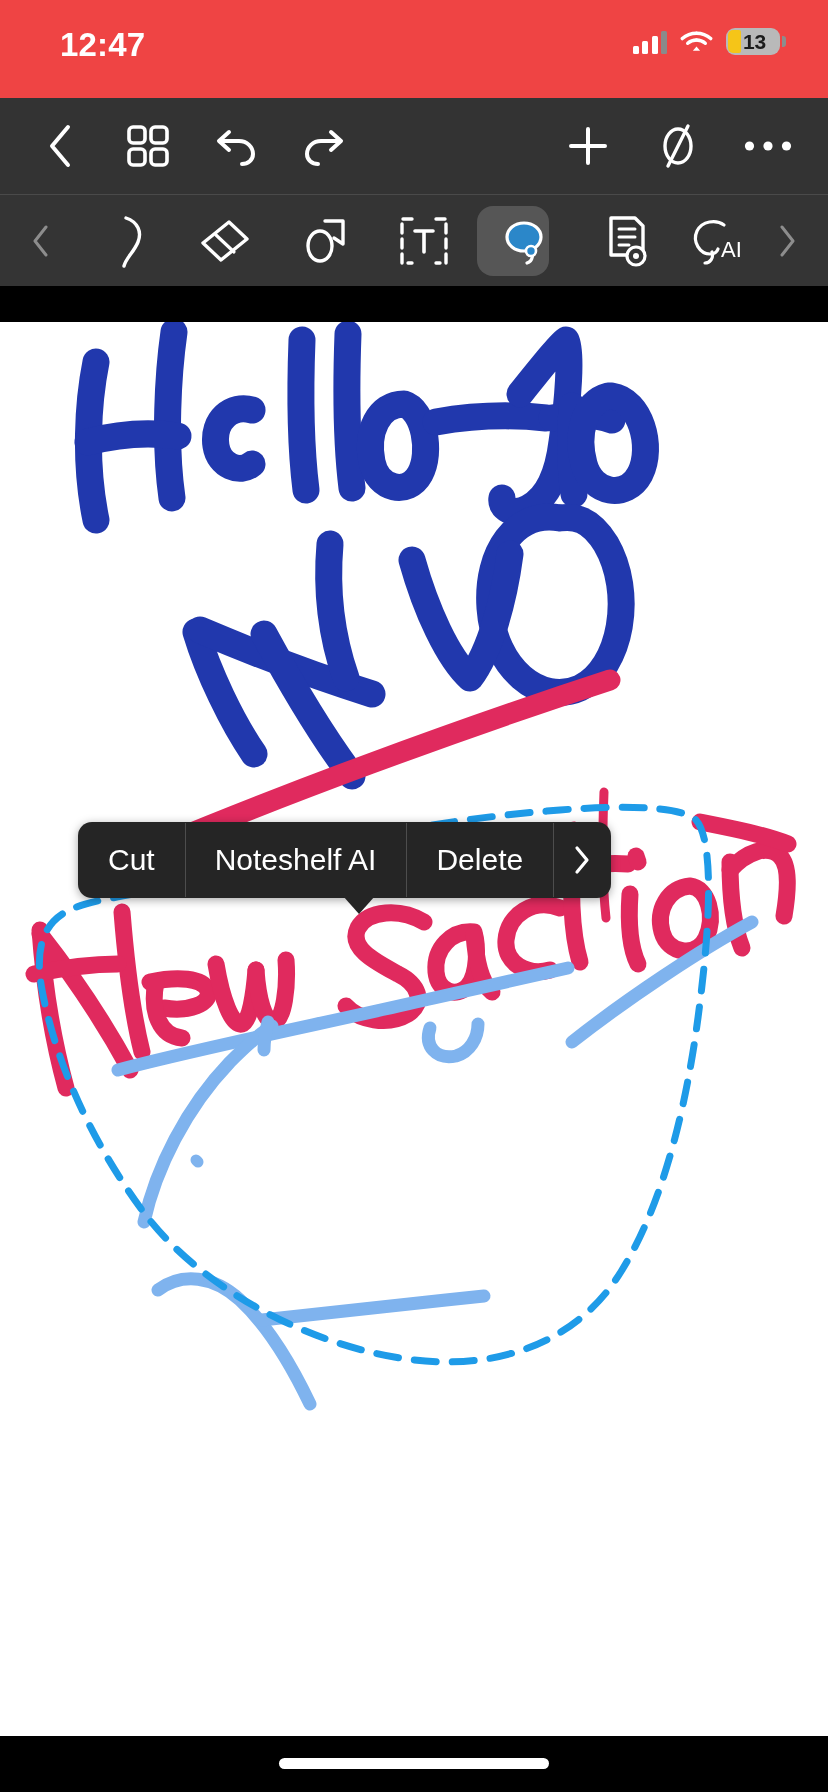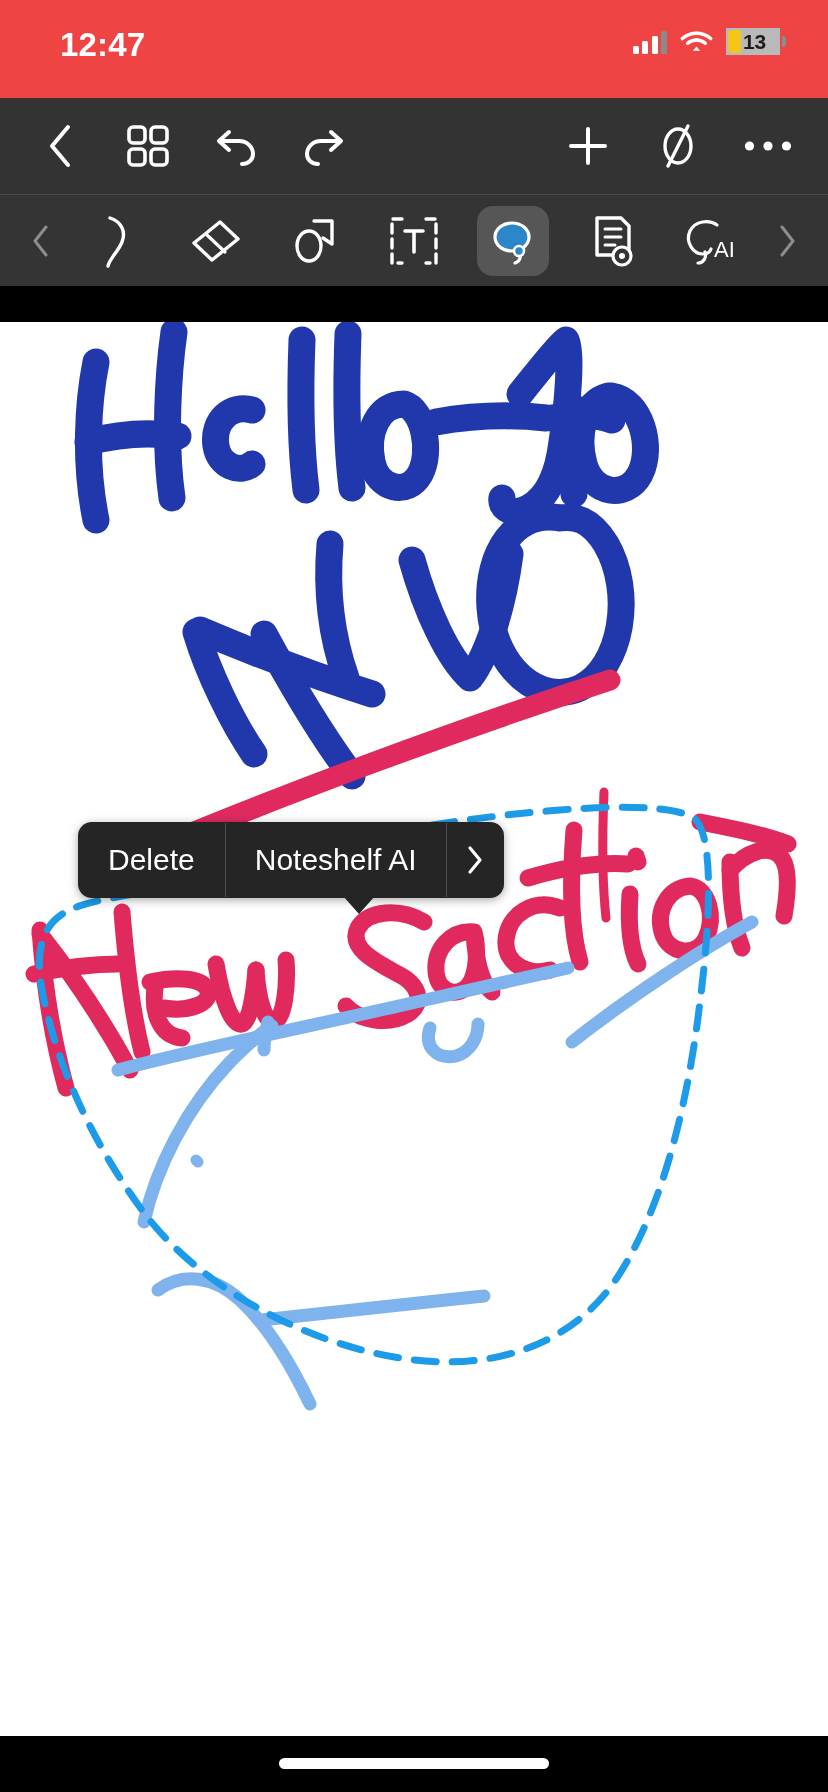--- a/index.html
+++ b/index.html
@@ -60,21 +60,21 @@
   }
   .sig-bars i:nth-child(1) { height: 8px; }
   .sig-bars i:nth-child(2) { height: 13px; }
   .sig-bars i:nth-child(3) { height: 18px; }
   .sig-bars i:nth-child(4) { height: 23px; background:#8a8a8a; }
   .wifi-icon { display:block; }
   .battery {
     position: relative;
     width: 54px;
     height: 27px;
-    border-radius: 0;
+    border-radius: 9px;
     background: #b9b9b9;
     display: flex;
     align-items: center;
     overflow: visible;
   }
   .battery::after {
     content: "";
     position: absolute;
     right: -6px;
     top: 8px;
@@ -157,21 +157,21 @@
     align-items: center;
     justify-content: space-around;
     padding: 0 4px;
   }
   .tool {
     width: 72px;
     height: 70px;
     border-radius: 16px;
     display: flex;
     align-items: center;
-    justify-content: center;
+    justify-content: flex-end;
     cursor: pointer;
   }
   .tool.selected {
     background: #565656;
   }
 
   
   .black-gap {
     position: absolute;
     top: 286px; left: 0;
@@ -520,22 +520,23 @@
     </div>
 
     <div class="tool-scroll-r">
       <svg width="20" height="34" viewBox="0 0 20 34">
         <path d="M5 3 L16 17 L5 31" stroke="#8d8d8d" stroke-width="3" fill="none" stroke-linecap="round" stroke-linejoin="round"></path>
       </svg>
     </div>
   </div>
 
   <div class="ctx-menu">
+    <div class="ctx-item">Cut</div>
+    <div class="ctx-item">Noteshelf AI</div>
     <div class="ctx-item">Delete</div>
-    <div class="ctx-item">Noteshelf AI</div>
     <div class="ctx-more">
       <svg width="18" height="30" viewBox="0 0 18 30">
         <path d="M4 3 L14 15 L4 27" stroke="#fff" stroke-width="3.2" fill="none" stroke-linecap="round" stroke-linejoin="round"></path>
       </svg>
     </div>
   </div>
   <div class="ctx-arrow"></div>
 
   <div class="home-area">
     <div class="home-ind"></div>

